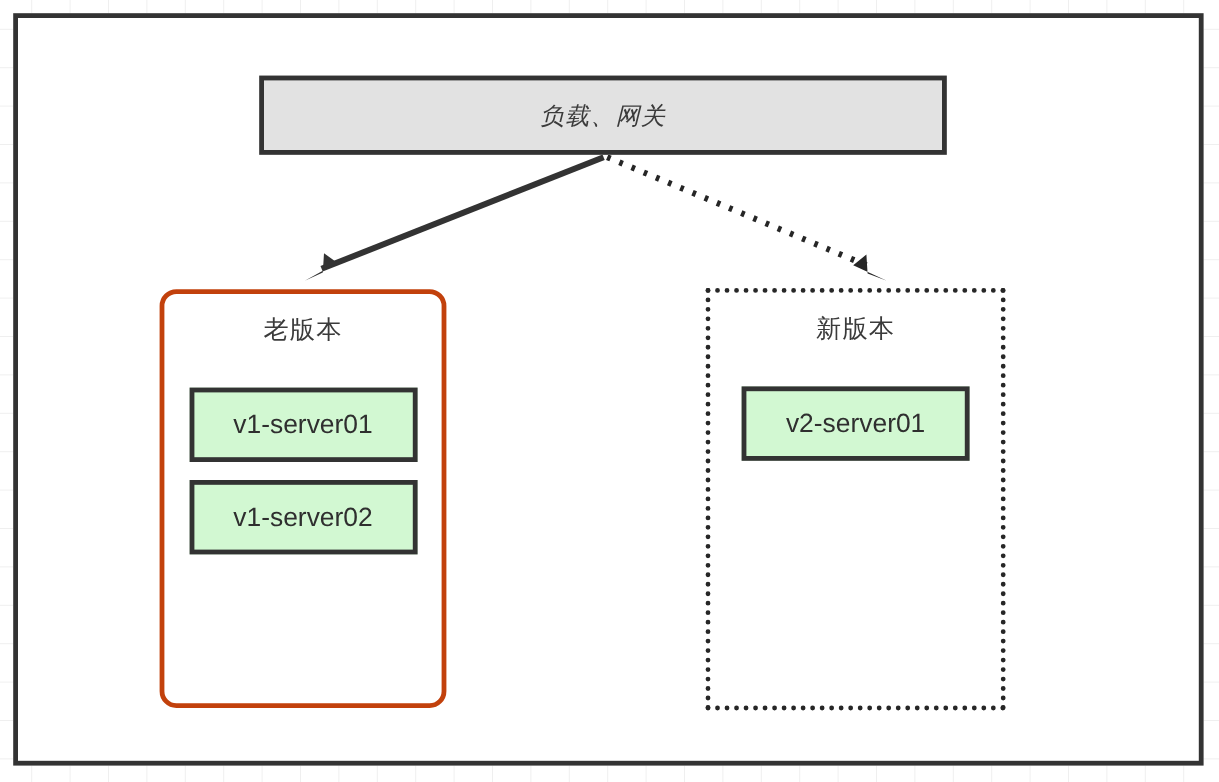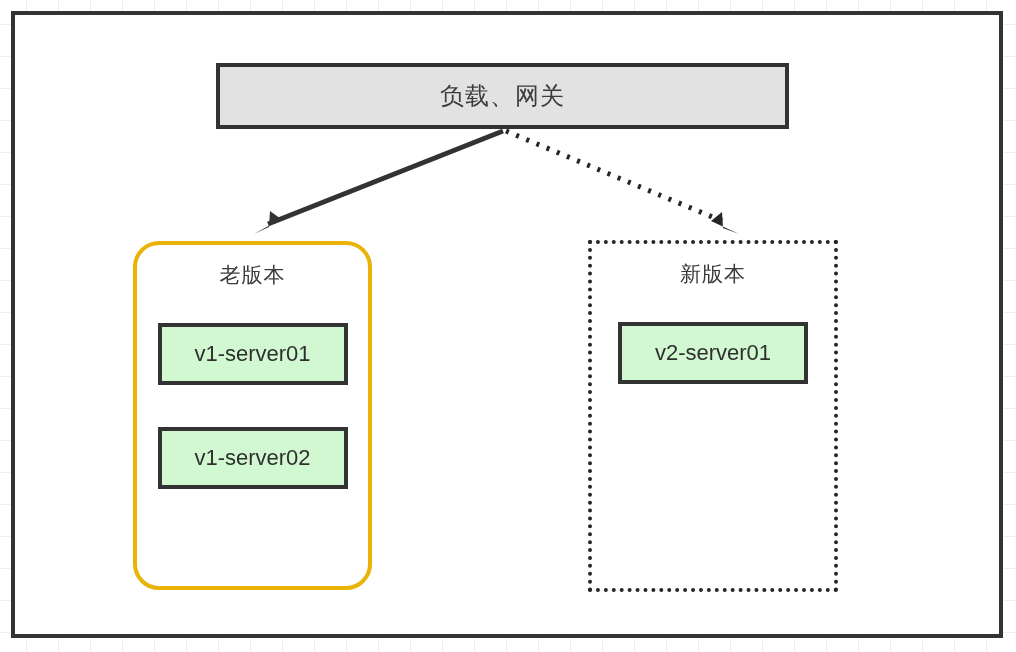--- a/index.html
+++ b/index.html
@@ -52,38 +52,39 @@
     width: 573px;
     height: 66px;
     box-sizing: border-box;
     background: #e2e2e2;
     border: 4px solid #333333;
     display: flex;
     align-items: center;
     justify-content: center;
   }
   .gateway-label {
-    font-size: 24px;
+    font-size: 20px;
     color: #3b3b3b;
     letter-spacing: 1px;
     white-space: nowrap;
+    font-style: italic;
   }
   
   .group {
     position: absolute;
     box-sizing: border-box;
     background: transparent;
   }
   .group-old {
     left: 133px;
     top: 241px;
     width: 239px;
     height: 349px;
-    border: 4px solid #eab308;
-    border-radius: 26px;
+    border: 4px solid #c2410c;
+    border-radius: 14px;
   }
   .group-new {
     left: 588px;
     top: 240px;
     width: 250px;
     height: 352px;
     border: 4px dotted #262626;
     border-radius: 0;
   }
   .group-title {
@@ -96,21 +97,21 @@
     color: #3b3b3b;
     letter-spacing: 1px;
   }
   .server-stack {
     position: absolute;
     left: 0; right: 0;
     top: 78px;
     display: flex;
     flex-direction: column;
     align-items: center;
-    gap: 42px;
+    gap: 15px;
   }
   .server-node {
     width: 190px;
     height: 62px;
     box-sizing: border-box;
     background: #d2f8d2;
     border: 4px solid #333333;
     display: flex;
     align-items: center;
     justify-content: center;

